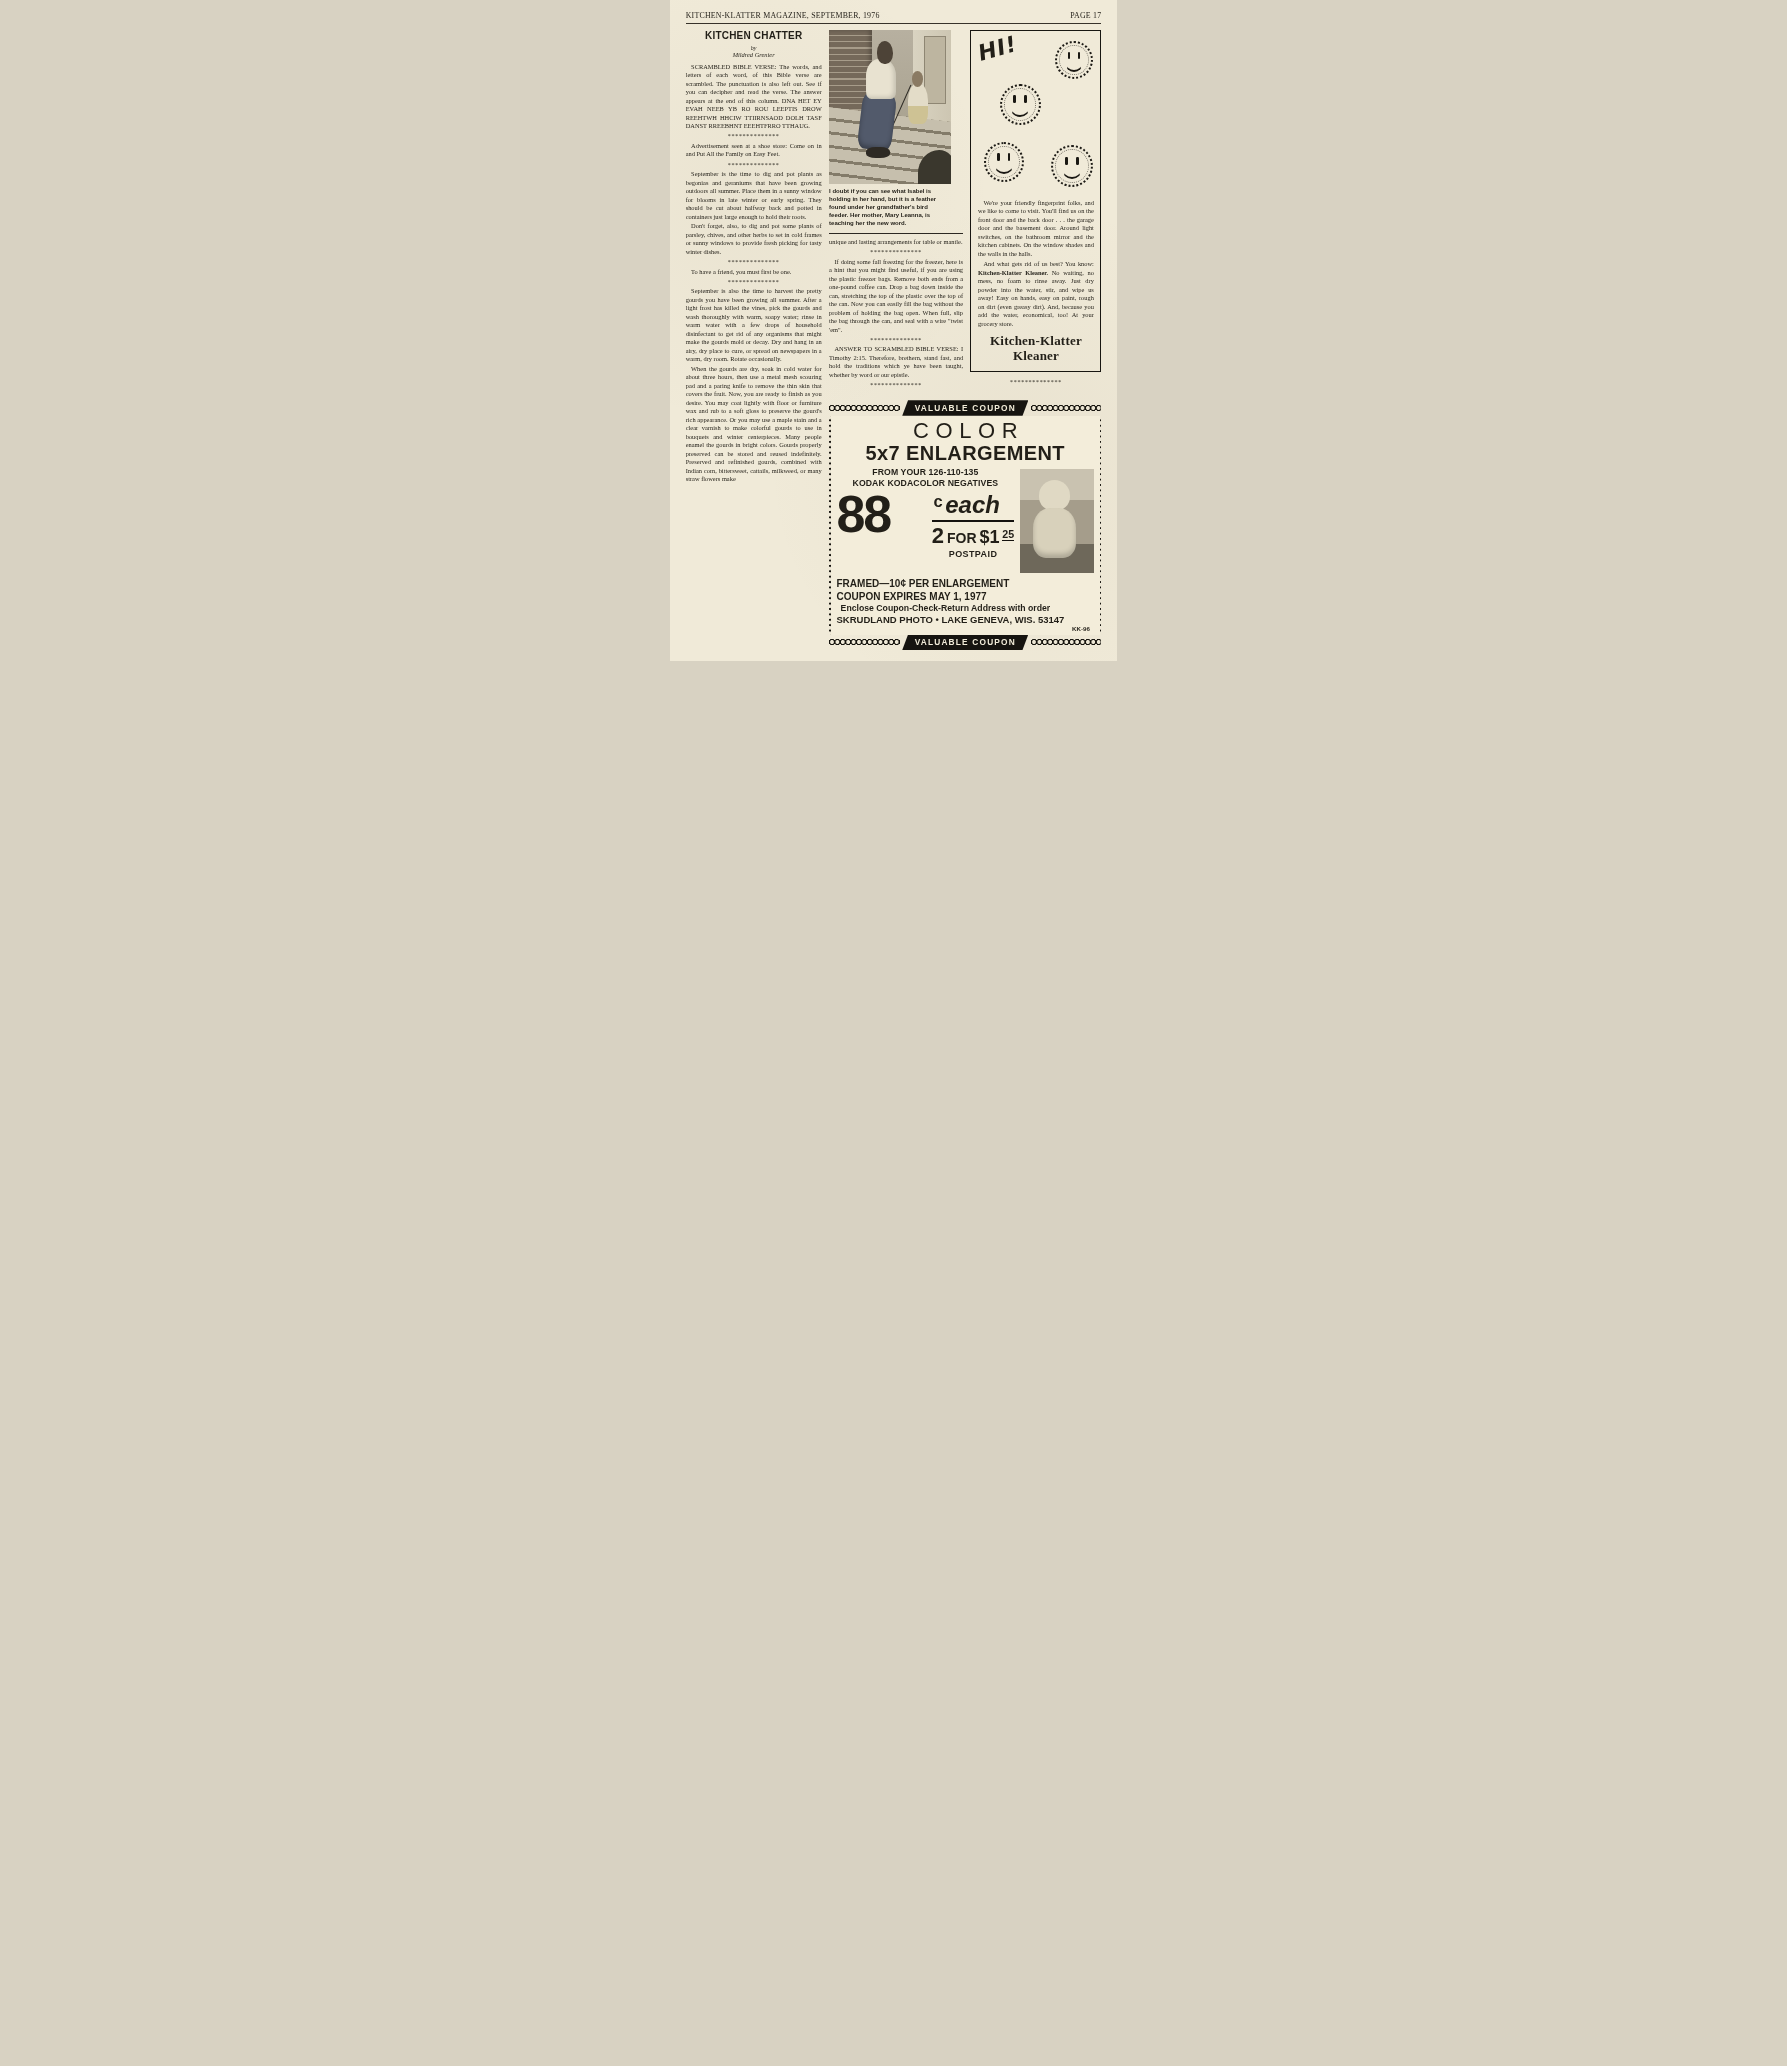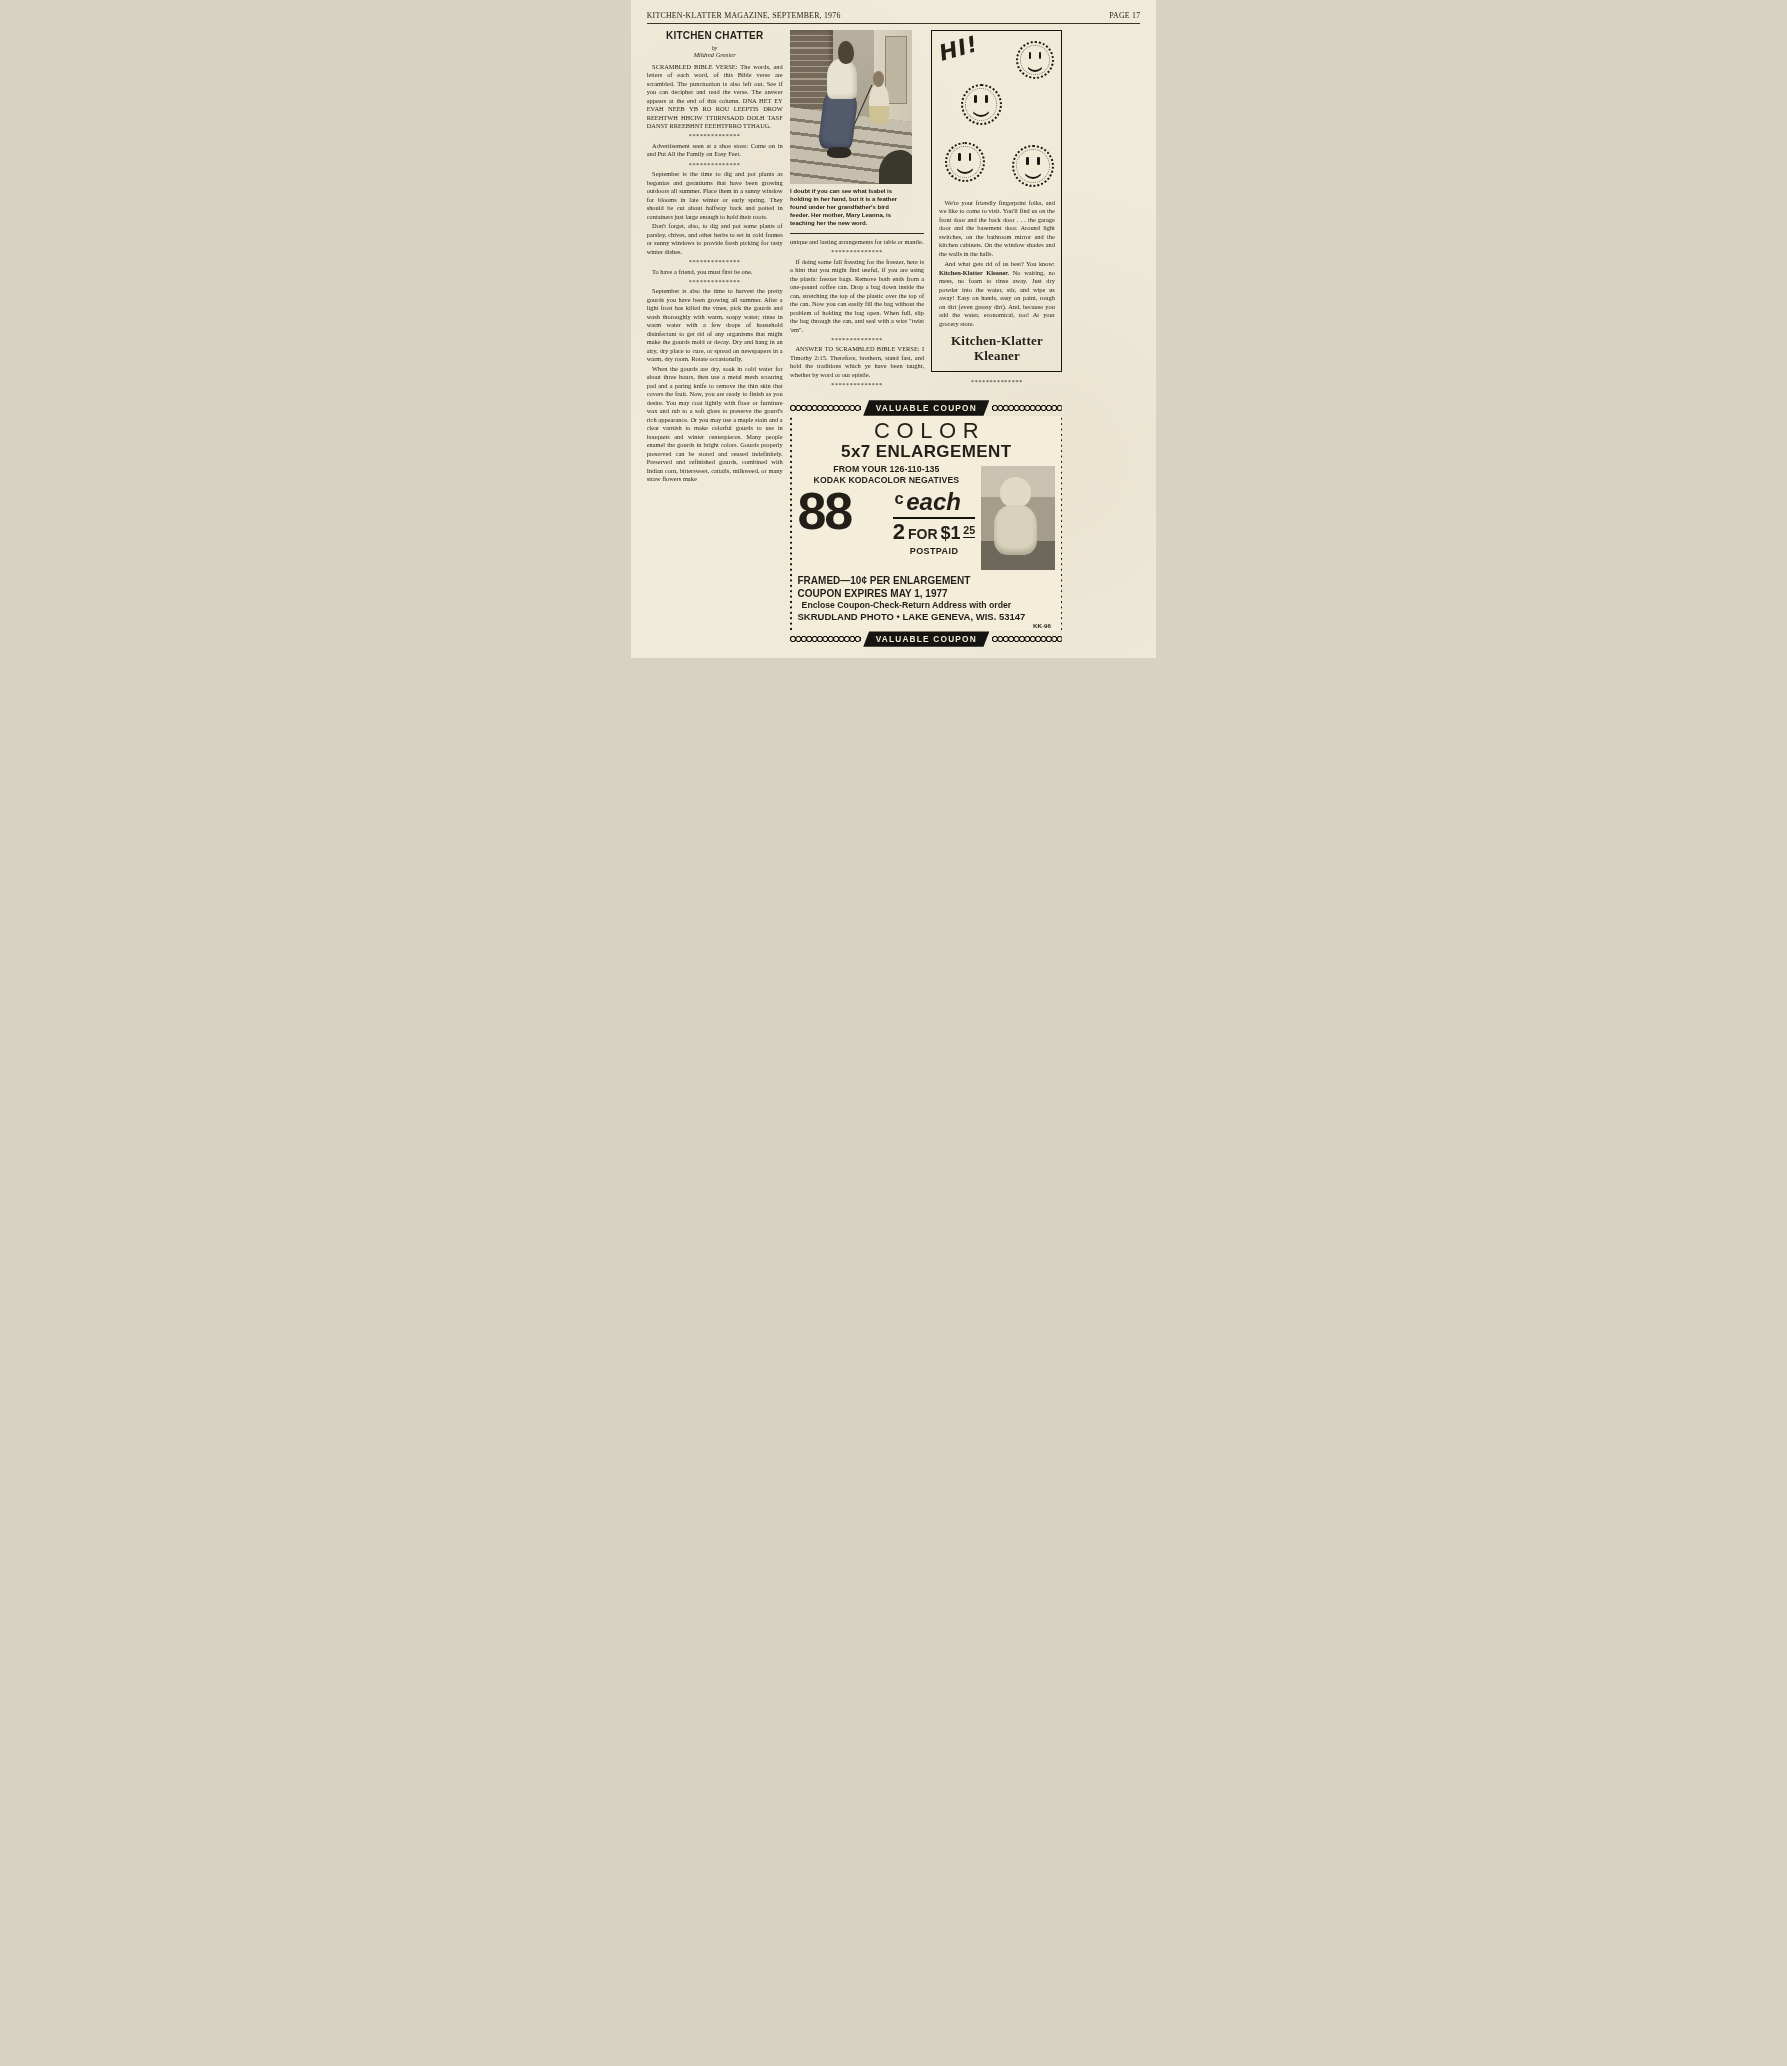--- a/index.html
+++ b/index.html
@@ -1,20 +1,20 @@
 <!DOCTYPE html>
 <html style="font-size:6.6px"><head>
 <meta charset="utf-8">
 <title>Kitchen-Klatter Magazine, September 1976 — Page 17</title>
 <style>
   * { margin:0; padding:0; box-sizing:border-box; }
   html,body { background:#d8d2c2; }
   body { display:flex; justify-content:center; }
   .page {
-    position:relative; width:525px; min-height:648px;
+    position:relative; width:447px; min-height:648px;
     background:#f0ead8;
     background-image:
       radial-gradient(circle at 20% 30%, rgba(120,105,80,.05), transparent 40%),
       radial-gradient(circle at 80% 70%, rgba(120,105,80,.06), transparent 45%);
     color:#221f18;
     font-family:"Liberation Serif", serif;
     padding-bottom:10.7px;
     overflow:hidden;
   }
   
@@ -80,21 +80,21 @@
     background-image:radial-gradient(circle 3.3px at 50% 50%, transparent 1.9px, #17150f 2.1px, #17150f 3.1px, transparent 3.3px);
     background-size:5.4px 10px; background-repeat:repeat-x; background-position:center; }
   .banner { background:#161410; color:#f2ecd9; font-family:"Liberation Sans", sans-serif; font-weight:800; font-size:8.3px; letter-spacing:1.2px; padding:2.5px 12.4px 2.9px; margin:0 2.5px;
     clip-path:polygon(5.8px 0, 100% 0, calc(100% - 5.8px) 100%, 0 100%); }
   .coupon-mid { display:flex; }
   .loops-v { width:10px;
     background-image:radial-gradient(circle 3.3px at 50% 50%, transparent 1.9px, #17150f 2.1px, #17150f 3.1px, transparent 3.3px);
     background-size:10px 5.4px; background-repeat:repeat-y; background-position:center; }
   .coupon-inner { flex:1; background:#f3edda; padding:4.1px 5.8px 2.5px; font-family:"Liberation Sans", sans-serif; }
   .c-title1 { text-align:center; font-weight:400; font-size:22px; line-height:1; letter-spacing:6.6px; text-indent:6.6px; }
-  .c-title2 { text-align:center; font-weight:900; font-size:17px; line-height:1.05; letter-spacing:0.4px; margin-top:0.8px; }
+  .c-title2 { text-align:center; font-weight:900; font-size:20px; line-height:1.05; letter-spacing:0.4px; margin-top:0.8px; }
   .c-row { display:flex; gap:5.8px; margin-top:3.3px; }
   .c-left { flex:1; }
   .c-sub { text-align:center; font-weight:800; font-size:8.7px; line-height:1.3; letter-spacing:0.1px; }
   .price-row { display:flex; justify-content:center; margin-top:2.5px;gap:40px; }
   .p88 { font-weight:900; font-size:52px; line-height:.85; letter-spacing:-2.1px; }
   .p-right { display:flex; flex-direction:column; margin-left:1.7px; }
   .p-top { display:flex; align-items:center; gap:0.8px; border-bottom:2.1px solid #14120e; padding:0.8px 4.1px 3.3px 1.7px; }
   .p-c { align-self:flex-start; font-weight:800; font-size:16.5px; line-height:1; }
   .p-each { font-style:italic; font-weight:900; font-size:24px; line-height:1; padding-left:1.7px; }
   .p-deal { display:flex; align-items:baseline; justify-content:center; gap:2.9px; padding-top:2.5px; }

